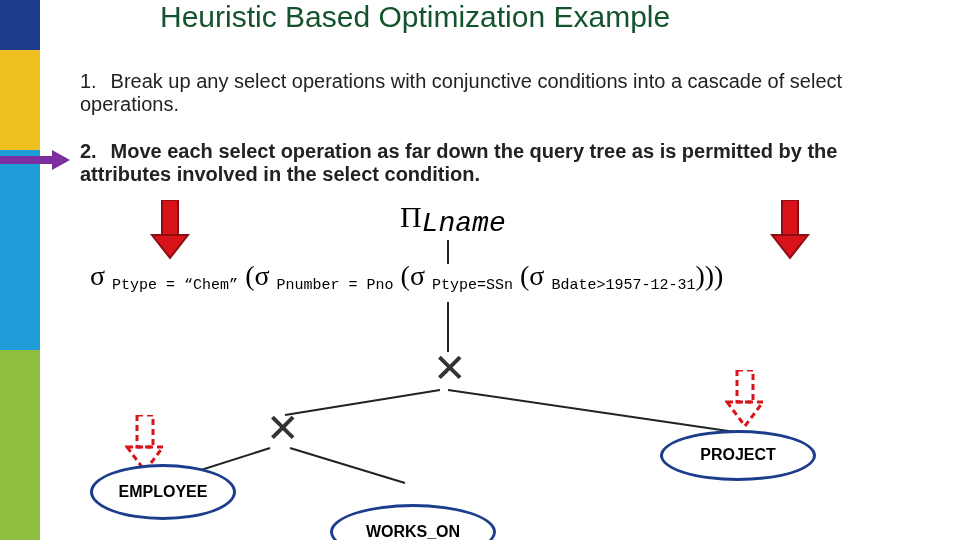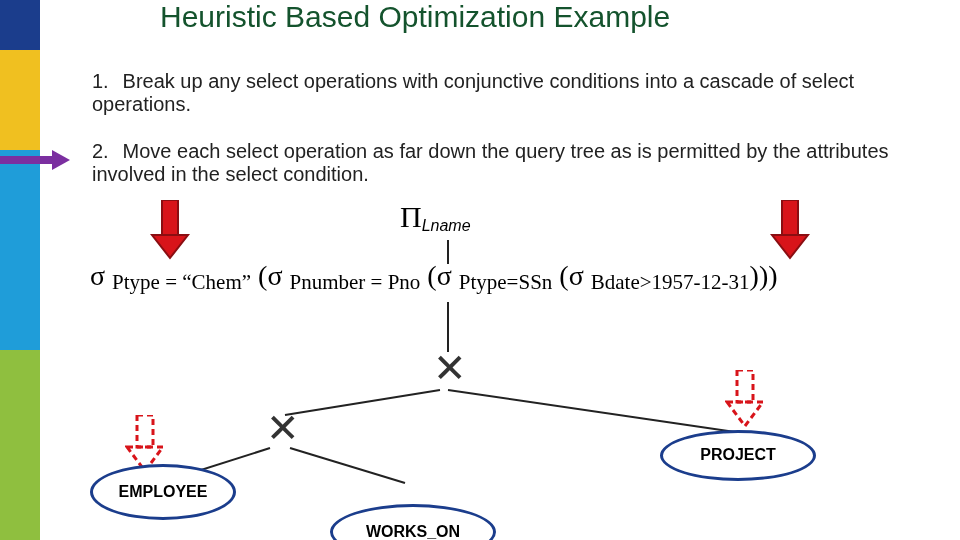--- a/index.html
+++ b/index.html
@@ -3,30 +3,30 @@
 <meta charset="utf-8">
 <style>
 body{margin:0;font-family:Arial,Helvetica,sans-serif;width:960px;height:540px;background:#fff;position:relative;overflow:hidden}
 .sidebands{position:absolute;left:0;top:0;width:40px;height:540px}
 .band{position:absolute;left:0;width:40px}
 .b1{top:0;height:50px;background:#1b3d8c}
 .b2{top:50px;height:100px;background:#f0c020}
 .b3{top:150px;height:200px;background:#1f9dd9}
 .b4{top:350px;height:200px;background:#8fbf3f}
 .title{position:absolute;left:160px;top:0px;font-size:30px;color:#14532d}
-.step{position:absolute;left:92px;right:30px;font-size:20px;color:#222;line-height:1.15}
+.step{position:absolute;left:80px;right:30px;font-size:20px;color:#222;line-height:1.15}
 .step .num{display:inline-block;width:25px}
 .step1{top:70px}
-.step2{top:140px;font-weight:normal}
+.step2{top:140px;font-weight:bold}
 .pointer{position:absolute;left:0;top:148px}
 .formula{position:absolute;left:90px;top:260px;font-family:'Times New Roman',serif;font-size:28px;white-space:nowrap}
 .sigma{font-family:'Times New Roman',serif;font-style:normal}
-.sub{font-size:21px;font-family:Liberation Serif, serif;vertical-align:-4px}
+.sub{font-size:15px;font-family:Liberation Mono, monospace;vertical-align:-4px}
 .pi{position:absolute;left:400px;top:200px;font-family:'Times New Roman',serif;font-size:30px}
-.pi .subi{font-size:16px;font-style:italic;font-family:Liberation Sans, sans-serif;vertical-align:-4px}
+.pi .subi{font-size:28px;font-style:italic;font-family:Liberation Mono, monospace;vertical-align:-4px}
 .node{position:absolute;border:3px solid #1b3d8c;border-radius:50%/50%;font-weight:bold;text-align:left;display:flex;align-items:center;justify-content:center;line-height:1.05;background:#fff}
 .employee{left:90px;top:464px;width:140px;height:50px}
 .workson{left:330px;top:504px;width:160px;height:50px}
 .project{left:660px;top:430px;width:150px;height:45px}
 
 .edge{position:absolute;background:#222}
 .e1{left:447px;top:240px;width:2px;height:24px}
 .e2{left:447px;top:302px;width:2px;height:50px}
 .x{position:absolute;font-size:40px;font-weight:300;color:#333}
 .x1{left:433px;top:345px}

